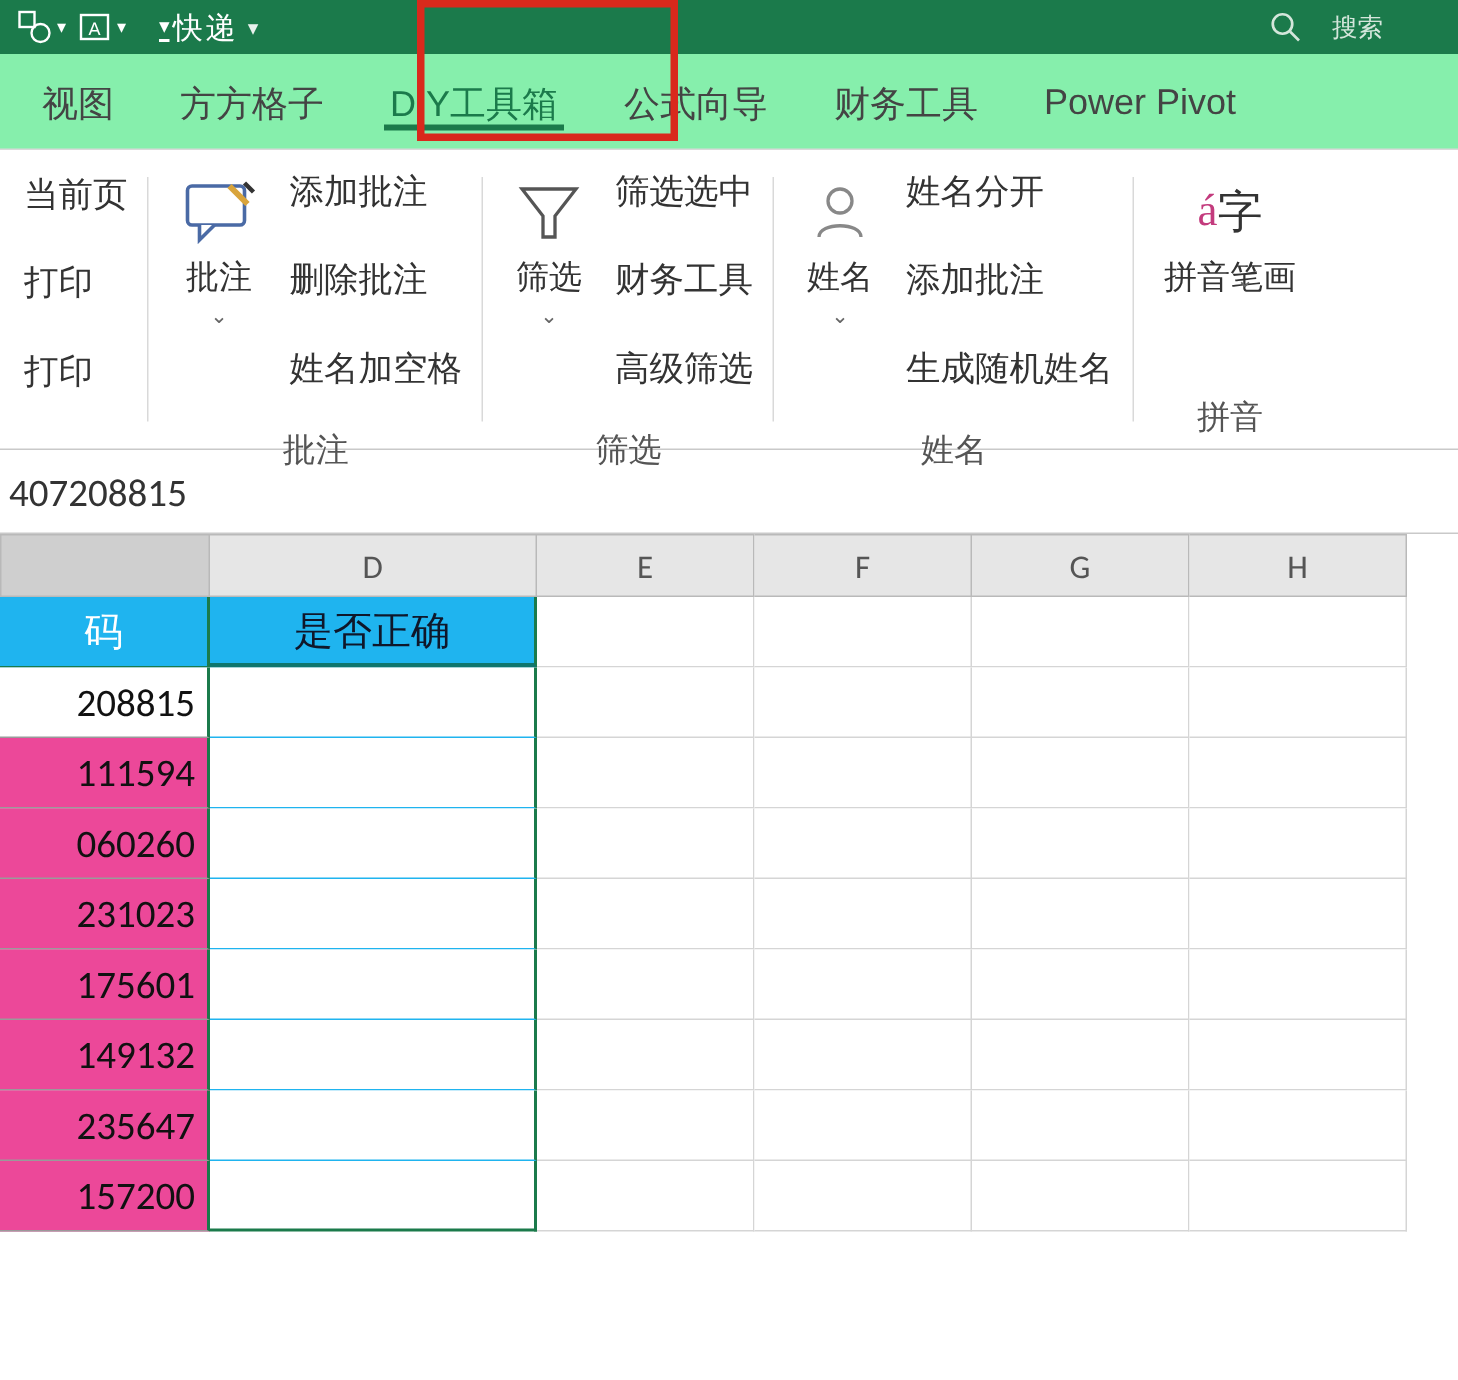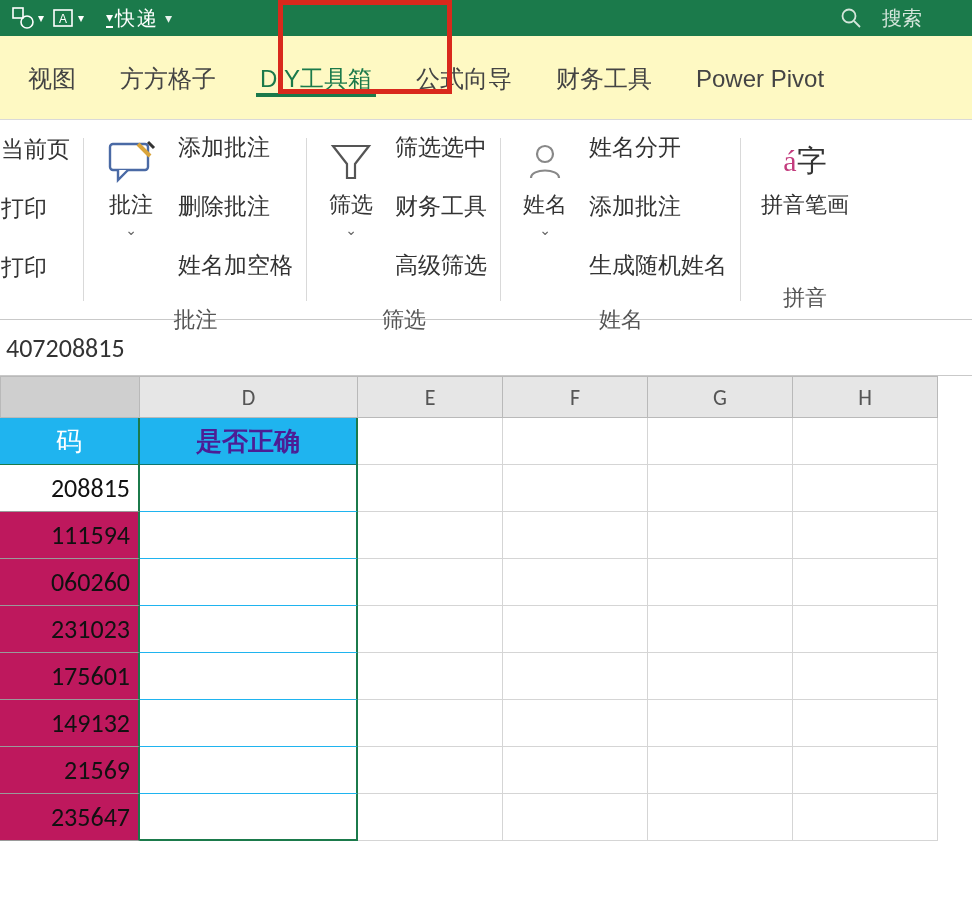--- a/index.html
+++ b/index.html
@@ -38,28 +38,28 @@
     align-items:center;
     justify-content:flex-start;
     gap:6px;
   }
   .title-center .chev { font-size:14px; opacity:.9; }
   .search-box {
     display:flex;
     align-items:center;
     gap:20px;
     color:#d4e6db;
-    font-size:20px;
+    font-size:17px;
     margin-right:40px;
   }
 
   
   .tabs {
-    height: 84px;
-    background:#fef9c3;
+    height: 64px;
+    background:#86efac;
     display:flex;
     align-items:center;
     padding: 0 6px;
     border-bottom: 1px solid #d9d9d9;
   }
   .tab {
     padding: 10px 22px 8px 22px;
     font-size: 24px;
     color:#444;
     position:relative;
@@ -188,43 +188,42 @@
     display:flex;
     align-items:center;
     font-size:26px;
     padding: 0 8px;
     font-family: Calibri, sans-serif;
     color:#111;
     background:#ffffff;
   }
   .cell.cC {
     justify-content:flex-end;
-    background:#be185d;
+    background:#ec4899;
     border-bottom:1px solid #9a9a9a;
     border-right:2px solid #1b7a4b;
   }
   .row:first-child .cell.cC {
     background:#1fb4ef;
     color:#ffffff;
     justify-content:center;
     border-bottom:1px solid #1b7a4b;
   }
   .row:nth-child(2) .cell.cC{
     background:#ffffff;
   }
   .cell.cD {
     border-bottom:1px solid #1fb4ef;
     border-right:2px solid #1b7a4b;
   }
   .row:first-child .cell.cD{
     background:#1fb4ef;
-    color:#4c1d95;
+    color:#0f172a;
     justify-content:center;
-    border-bottom:1px solid #0f766e;
-    font-weight:bold;
+    border-bottom:3px solid #0f766e;
   }
   
   .row:last-child .cell.cD {
     border-bottom:2px solid #1b7a4b;
   }
   .wC { width:140px; }
   .wD { width:218px; }
   .wE { width:145px; }
   .wF { width:145px; }
   .wG { width:145px; }
@@ -272,21 +271,21 @@
   <div class="tab"><span>方方格子</span></div>
   <div class="tab active"><span>DIY工具箱</span></div>
   <div class="tab"><span>公式向导</span></div>
   <div class="tab"><span>财务工具</span></div>
   <div class="tab"><span>Power Pivot</span></div>
   <div class="highlight-box" style="left:278px; top:-36px; width:174px; height:94px;"></div>
 </div>
 
 <div class="ribbon">
 
-  <div class="group" style="padding-left:1px;">
+  <div class="group" style="padding-left:16px;">
     <div class="group-body">
       <div class="stack" style="padding-top:8px;">
         <div class="row">当前页</div>
         <div class="row">打印</div>
         <div class="row">打印</div>
       </div>
     </div>
     <div class="group-label">&nbsp;</div>
   </div>
 
@@ -450,29 +449,29 @@
       </div>
       <div class="row">
         <div class="cell cC wC">149132</div>
         <div class="cell cD wD"></div>
         <div class="cell wE"></div>
         <div class="cell wF"></div>
         <div class="cell wG"></div>
         <div class="cell wH"></div>
       </div>
       <div class="row">
-        <div class="cell cC wC">21569</div>
-        <div class="cell cD wD"></div>
-        <div class="cell wE"></div>
-        <div class="cell wF"></div>
-        <div class="cell wG"></div>
-        <div class="cell wH"></div>
-      </div>
-      <div class="row">
         <div class="cell cC wC">235647</div>
         <div class="cell cD wD"></div>
         <div class="cell wE"></div>
         <div class="cell wF"></div>
         <div class="cell wG"></div>
         <div class="cell wH"></div>
       </div>
+      <div class="row">
+        <div class="cell cC wC">157200</div>
+        <div class="cell cD wD"></div>
+        <div class="cell wE"></div>
+        <div class="cell wF"></div>
+        <div class="cell wG"></div>
+        <div class="cell wH"></div>
+      </div>
     </div>
 </div>
 
 </body></html>

